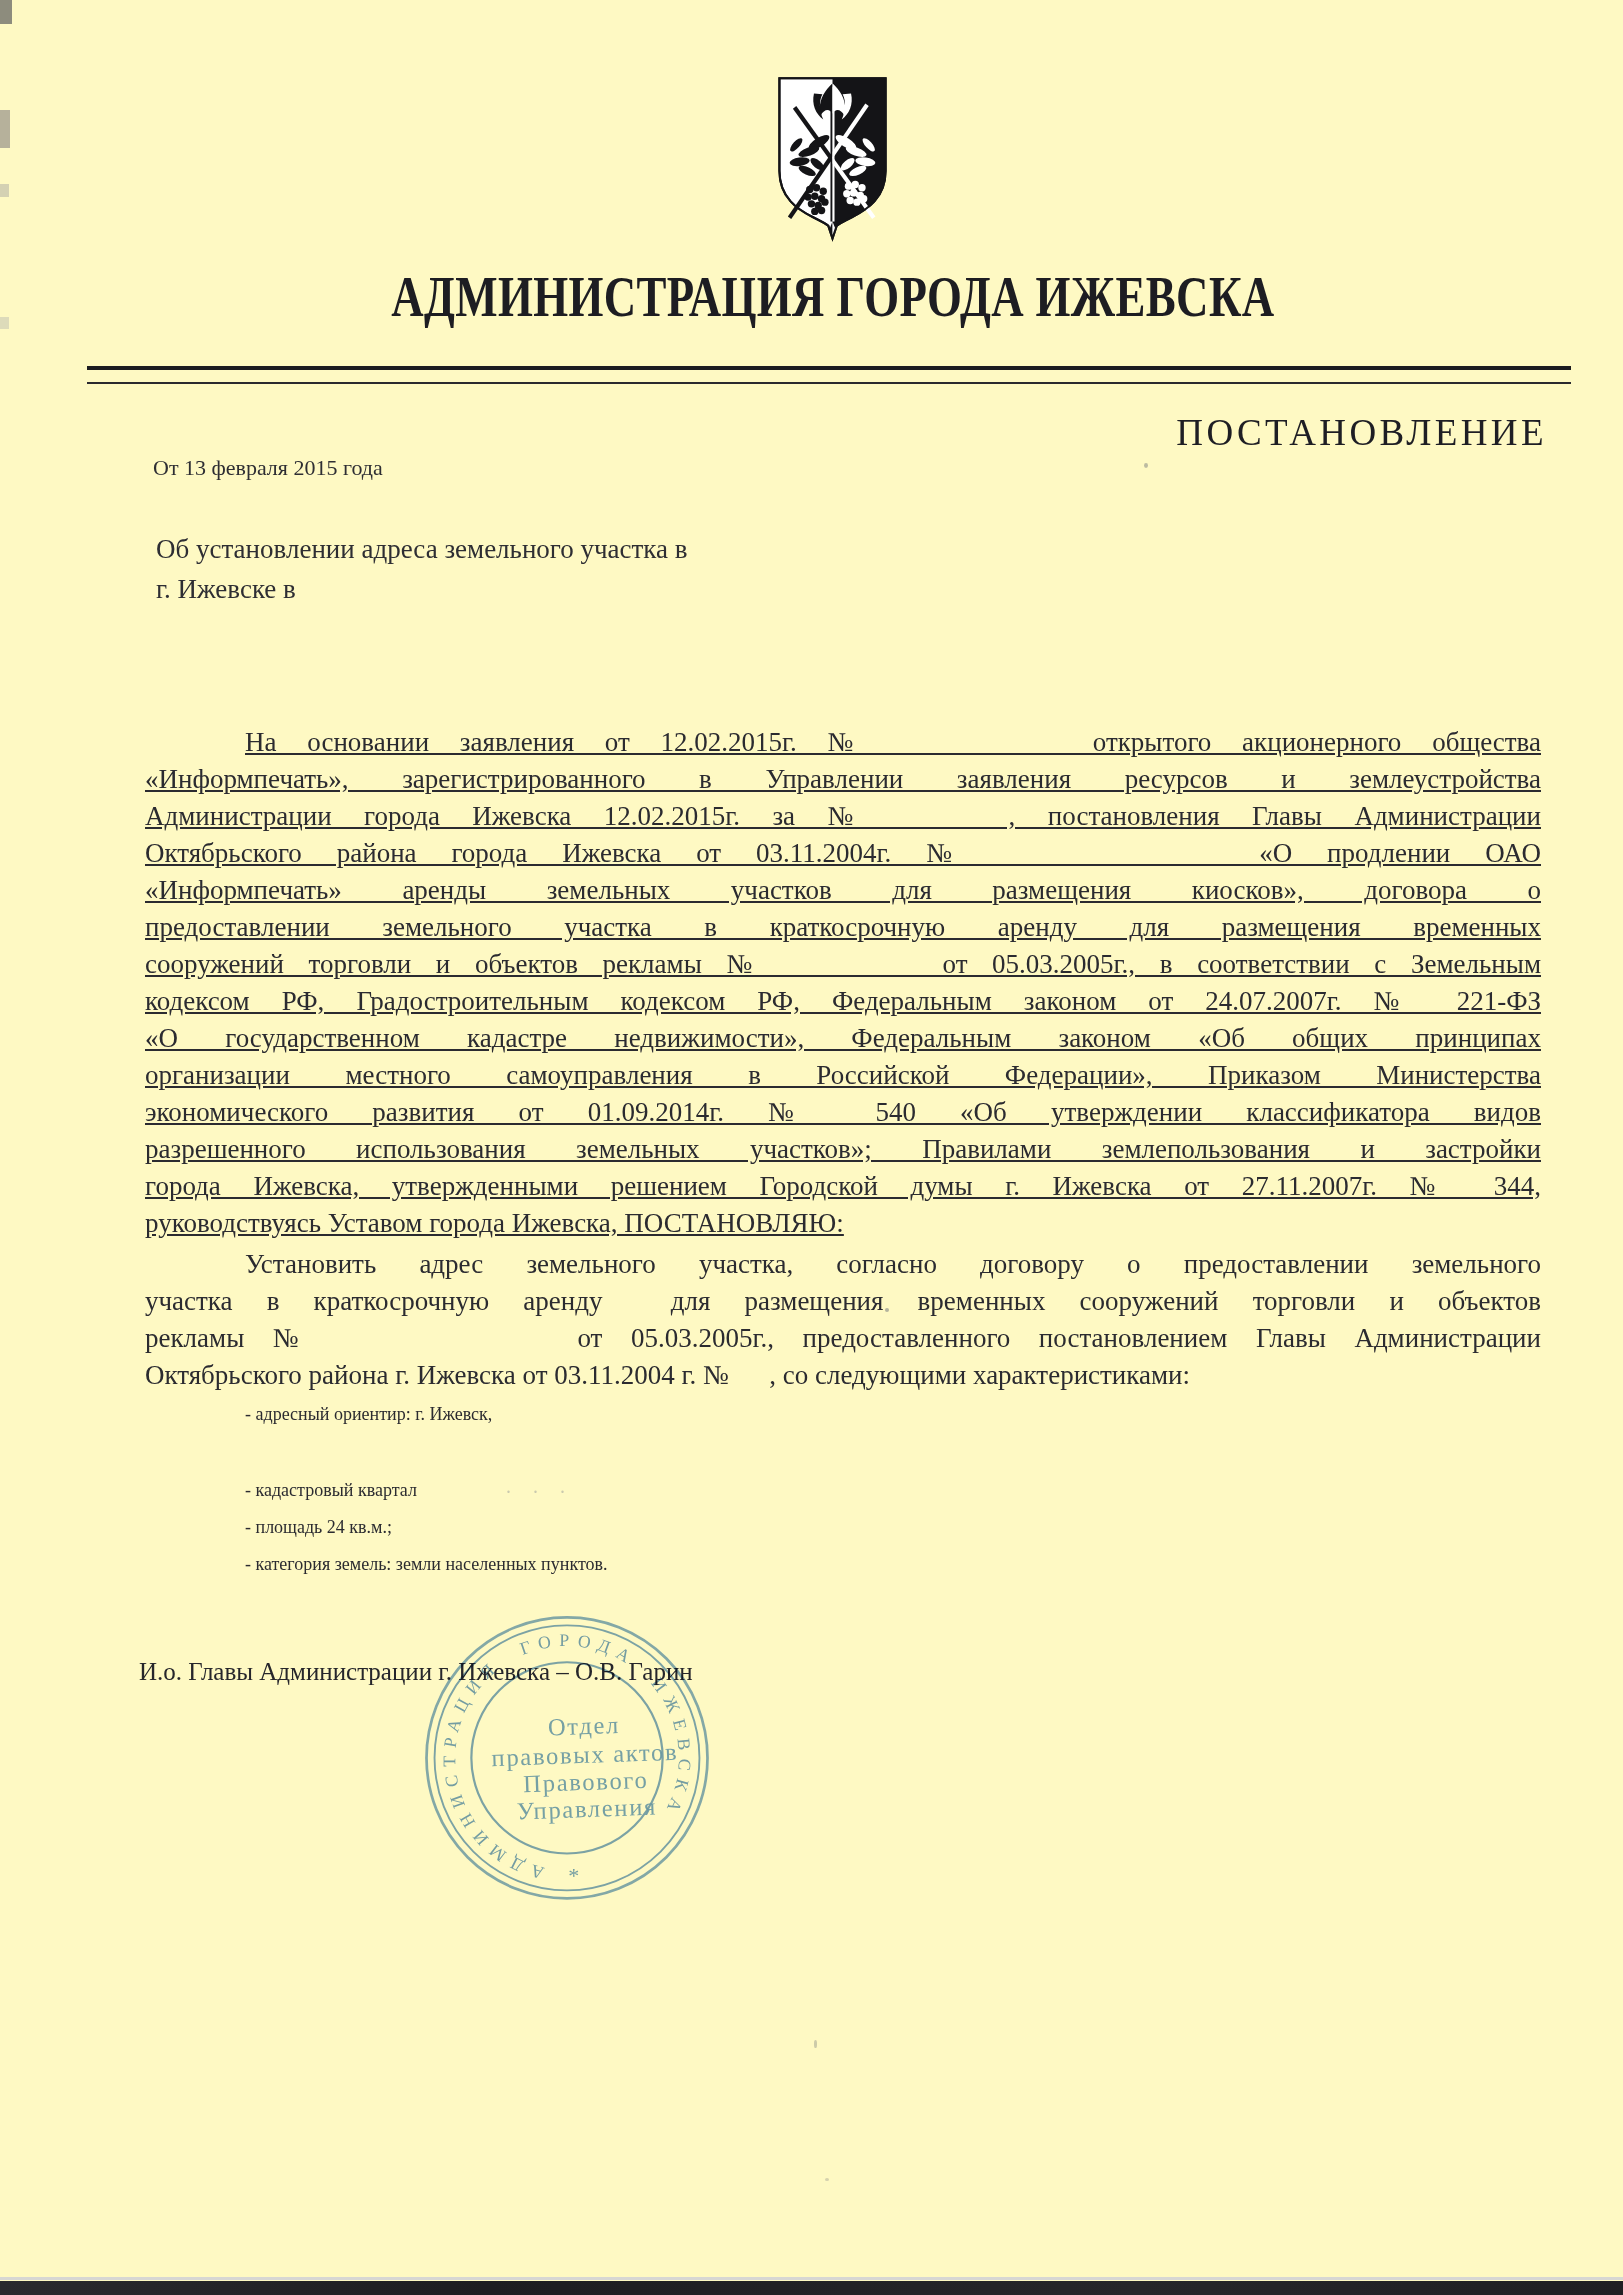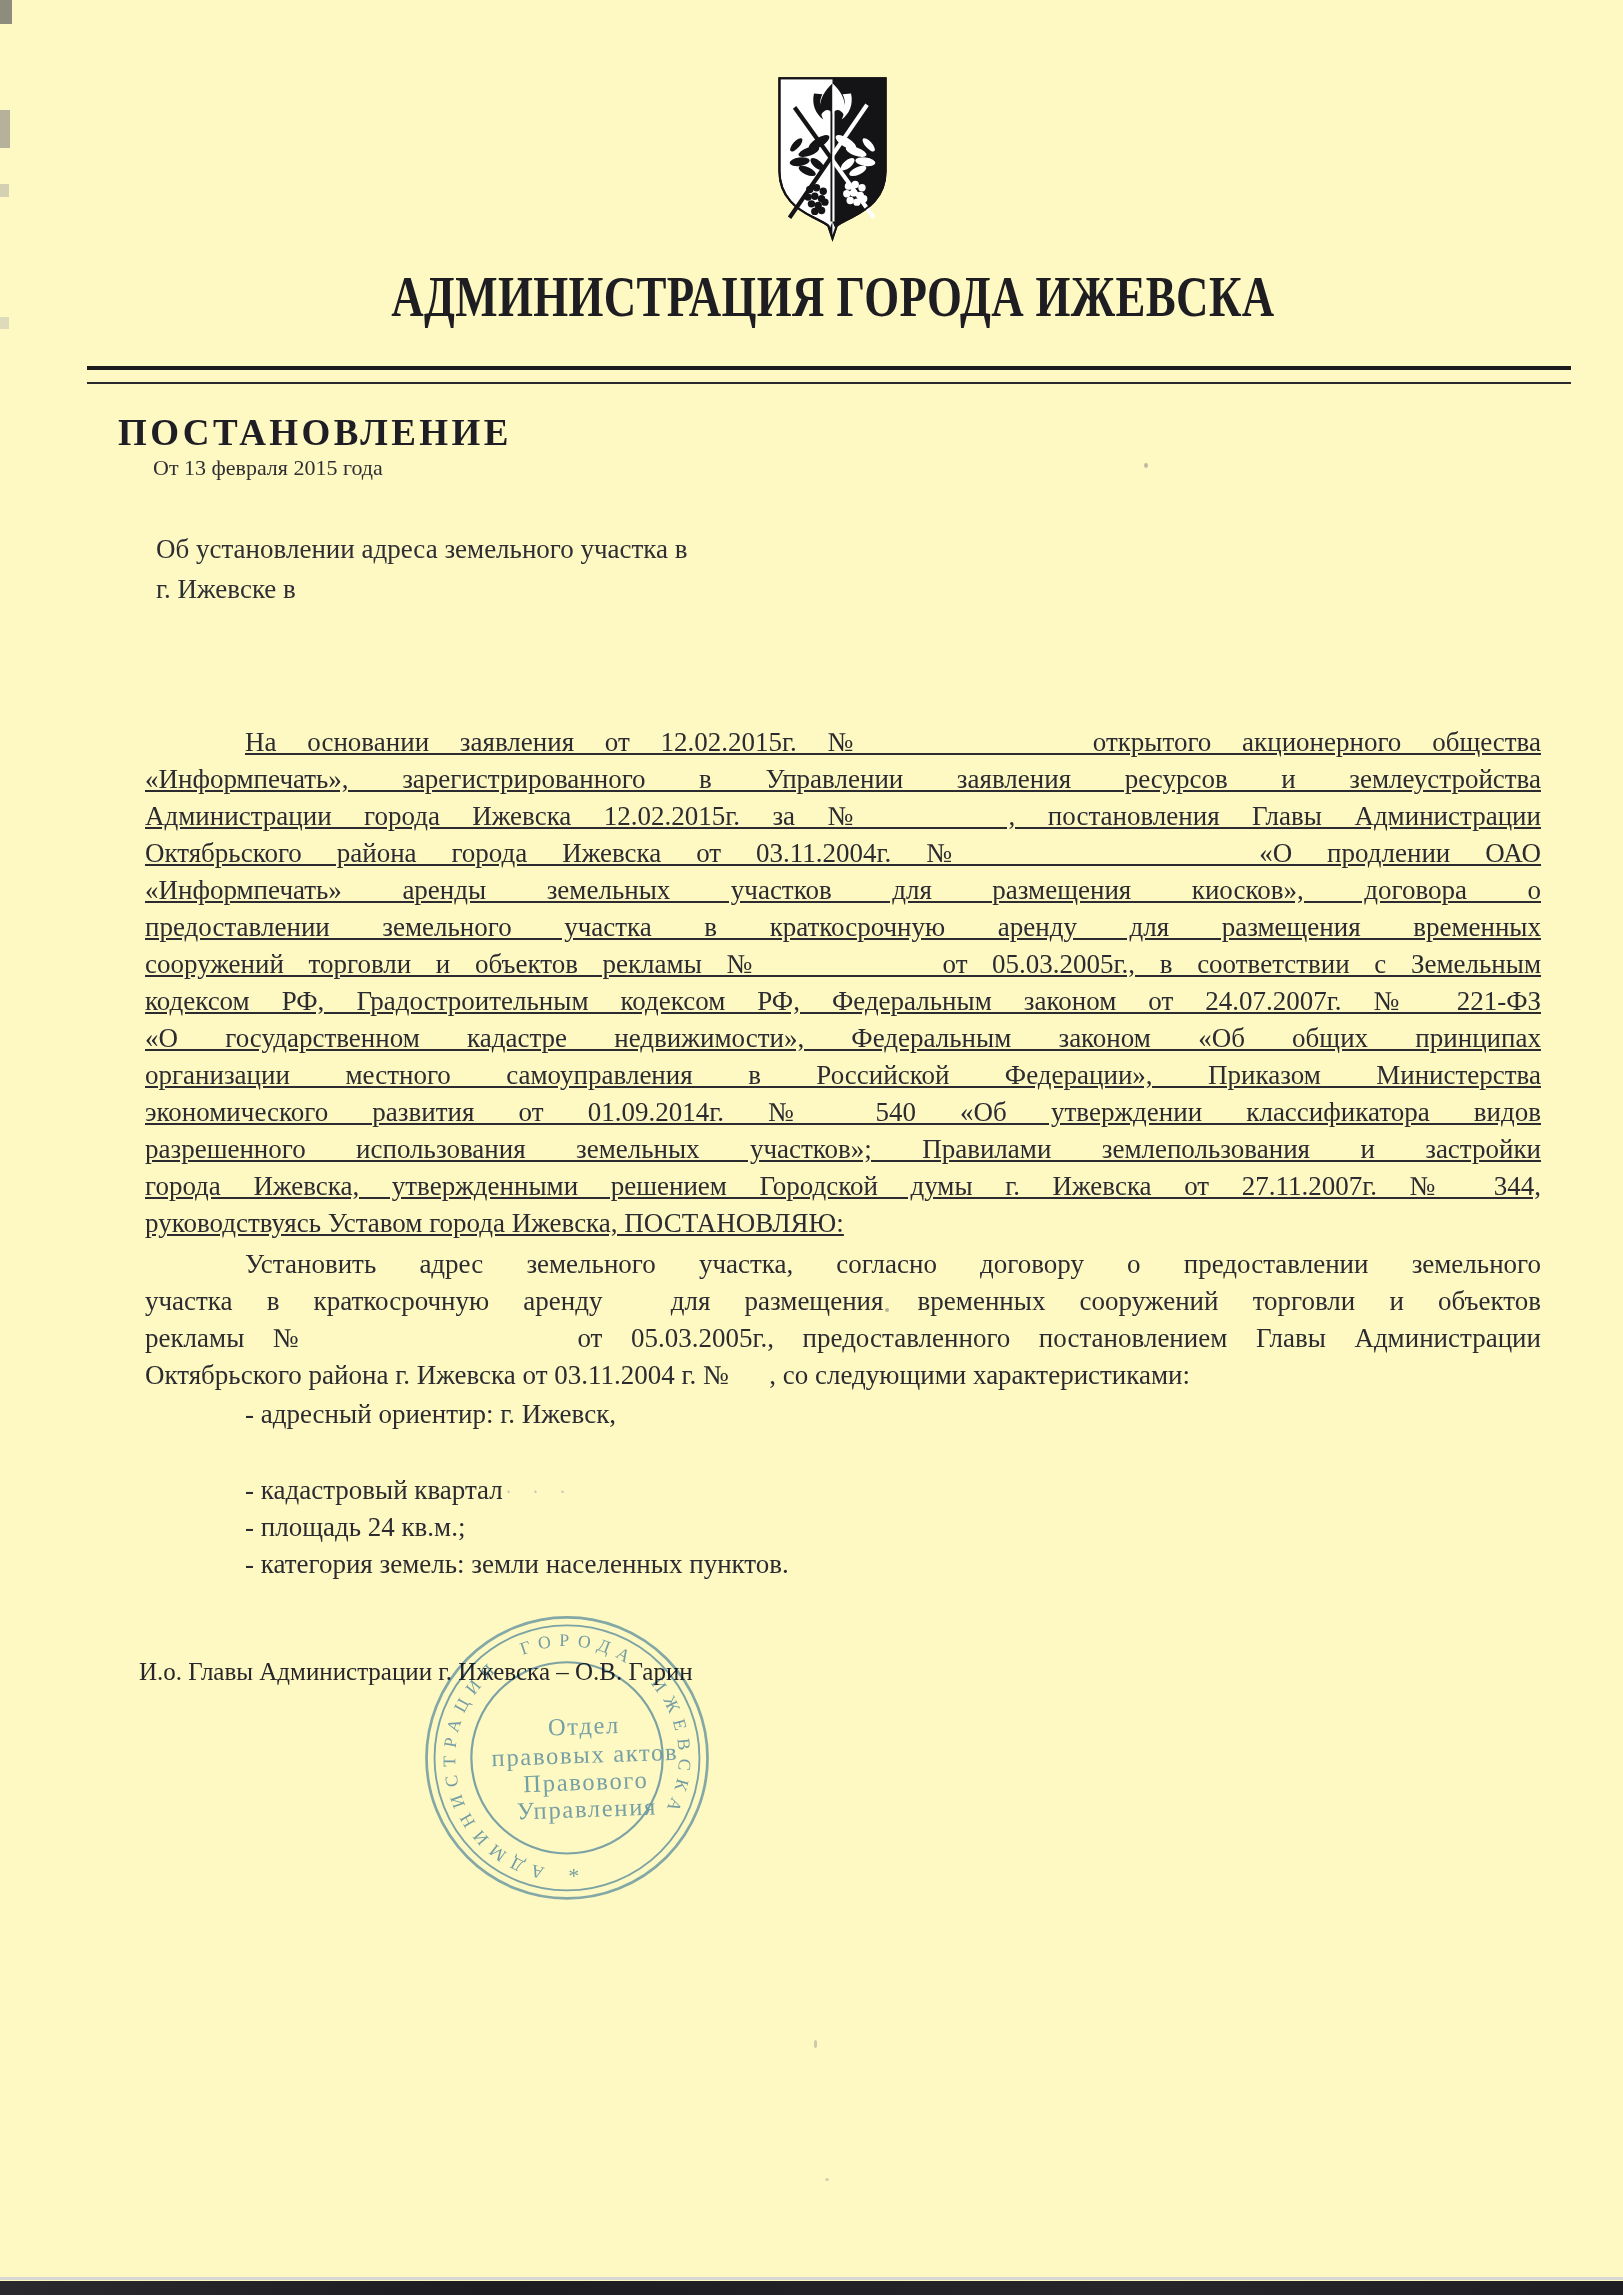--- a/index.html
+++ b/index.html
@@ -14,33 +14,33 @@
   .emblem{position:absolute;left:771px;top:73px;width:123px;height:169px;}
   .org-title{position:absolute;left:118px;top:269px;width:1429px;text-align:center;white-space:nowrap;}
   .org-title span{
     display:inline-block;font-weight:bold;font-size:51px;line-height:51px;
     transform:scale(0.88,1.12);transform-origin:center top;color:#1d1d22;letter-spacing:0.4px;
   }
   .rule{position:absolute;left:87px;width:1484px;background:#1c1c20;}
   .rule-1{top:366px;height:4.2px;}
   .rule-2{top:382px;height:2.1px;background:#2a2a2e;}
   .doc-type{
-    position:absolute;left:118px;top:411px;width:1429px;text-align:left;
-    font-size:37px;font-weight:bold;letter-spacing:3.4px;color:#1e1e24;white-space:nowrap;
+    position:absolute;left:118px;top:411px;width:1429px;text-align:right;
+    font-size:37px;font-weight:normal;letter-spacing:3.4px;color:#1e1e24;white-space:nowrap;
   }
   .date-line{position:absolute;left:153px;top:455px;font-size:22px;}
   .subject{position:absolute;left:156px;top:529px;font-size:27px;line-height:40px;}
   
   .para{position:absolute;left:145px;width:1396px;font-size:27px;line-height:37px;color:#2b2b30;}
   .para-1{top:724px;text-decoration:underline;}
   .para-2{top:1246px;}
   .line{height:37px;overflow:hidden;}
   .just{text-align:justify;text-align-last:justify;}
   .ind{text-indent:100px;}
-  .list-item{position:absolute;left:245px;font-size:27px;line-height:37px;color:#2b2b30;white-space:nowrap;}
+  .list-item{position:absolute;left:245px;font-size:18px;line-height:37px;color:#2b2b30;white-space:nowrap;}
   .li-1{top:1396px;}
   .li-2{top:1472px;}
   .li-3{top:1509px;}
   .li-4{top:1546px;}
   .signature{position:absolute;left:139px;top:1658px;font-size:25px;color:#26262b;white-space:nowrap;}
   
   .stamp{position:absolute;left:423px;top:1614px;width:288px;height:292px;mix-blend-mode:multiply;opacity:.93;}
   
   .edge-mark{position:absolute;left:0;}
   .em1{top:0;width:12px;height:24px;background:#70706c;opacity:.8;}

